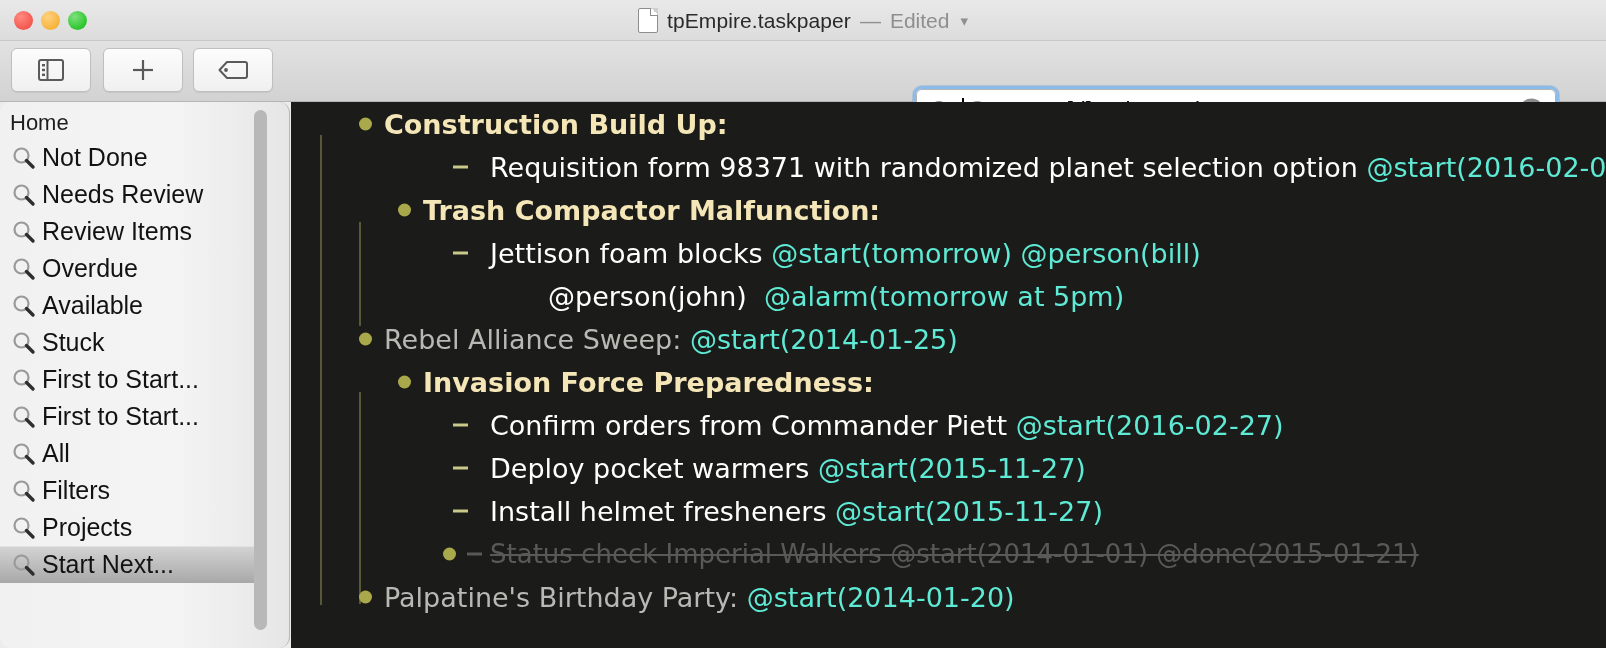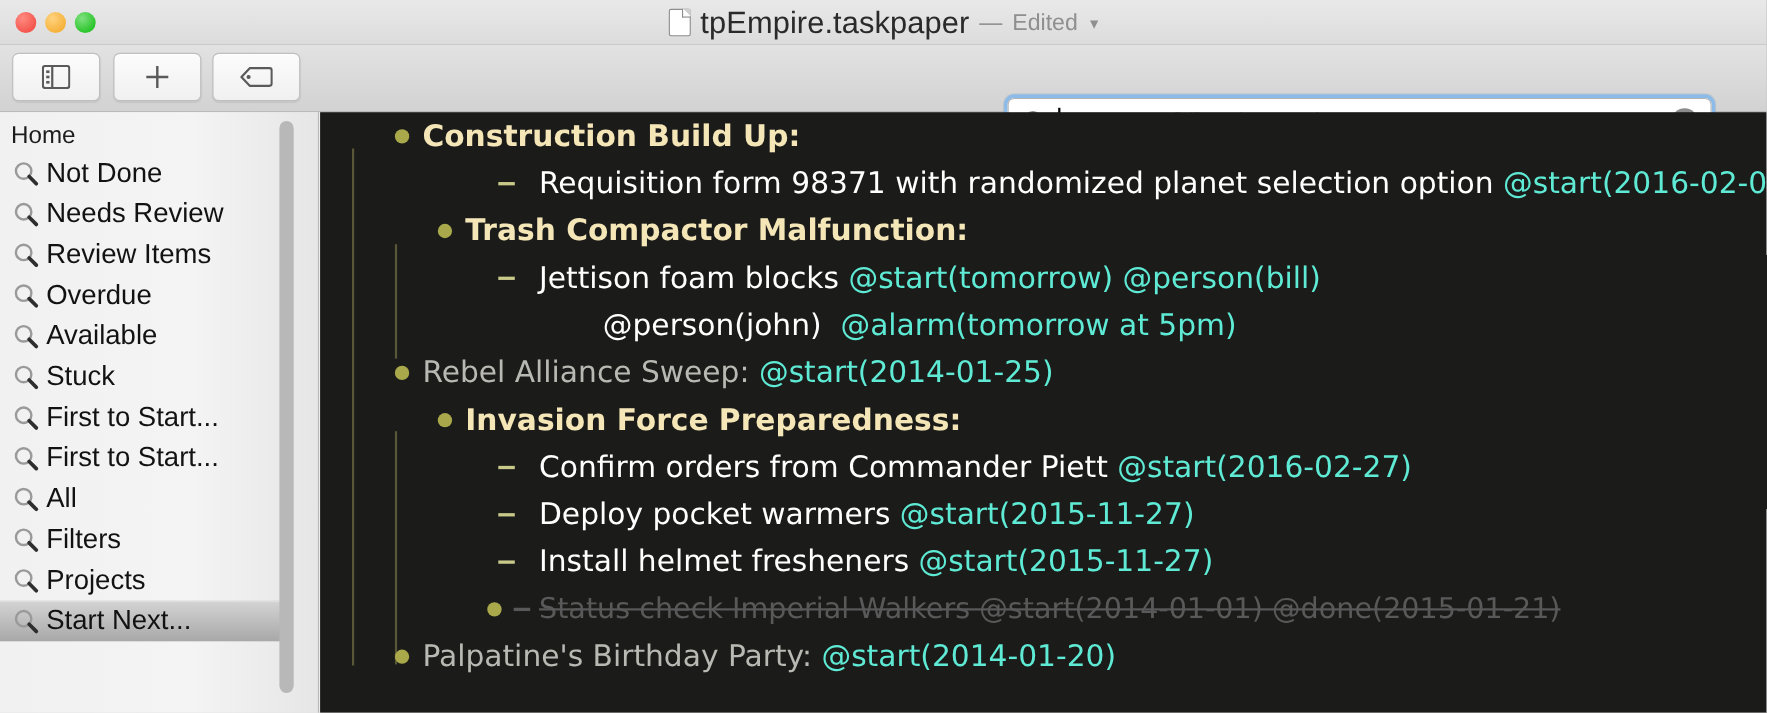--- a/index.html
+++ b/index.html
@@ -32,21 +32,21 @@
   .doc-icon .page {
     position: absolute; inset: 0;
     background: #fff; border: 1px solid #8d8d8d; border-radius: 2px;
   }
   .doc-icon .fold {
     position: absolute; top: 0; right: 0;
     width: 8px; height: 8px;
     background: linear-gradient(225deg, #cfcfcf 50%, #ffffff 50%);
     border-left: 1px solid #8d8d8d; border-bottom: 1px solid #8d8d8d;
   }
-  .doc-title { font-size: 28px; color: #2a2a2a; letter-spacing: .1px; }
+  .doc-title { font-size: 21px; color: #2a2a2a; letter-spacing: .1px; }
   .doc-dash  { font-size: 21px; color: #8f8f8f; }
   .doc-state { font-size: 21px; color: #8f8f8f; }
   .title-chevron { color: #8f8f8f; font-size: 15px; margin-left: 2px; }
 
   
   .toolbar {
     position: absolute; top: 41px; left: 0; width: 1606px; height: 61px;
     background: linear-gradient(to bottom, #e2e2e2 0%, #d2d2d2 100%);
     border-bottom: 1px solid #b6b6b6;
   }
@@ -92,20 +92,21 @@
     background: #8c8c8c; display: flex; align-items: center; justify-content: center;
     cursor: default;
   }
 
   
   .sidebar {
     position: absolute; top: 102px; left: 0; width: 290px; height: 546px;
     background: linear-gradient(to right, #f1f1f1 0%, #f4f4f4 60%, #e6e6e6 100%);
     border-right: 1px solid #b9b9b9;
     overflow: hidden;
+    border-radius: 11px;
   }
   .sb-header {
     font-size: 22px; color: #1d1d1d;
     padding: 8px 0 3px 10px;
   }
   .sb-item {
     position: relative;
     height: 37px;
     display: flex; align-items: center;
     padding-left: 42px;

